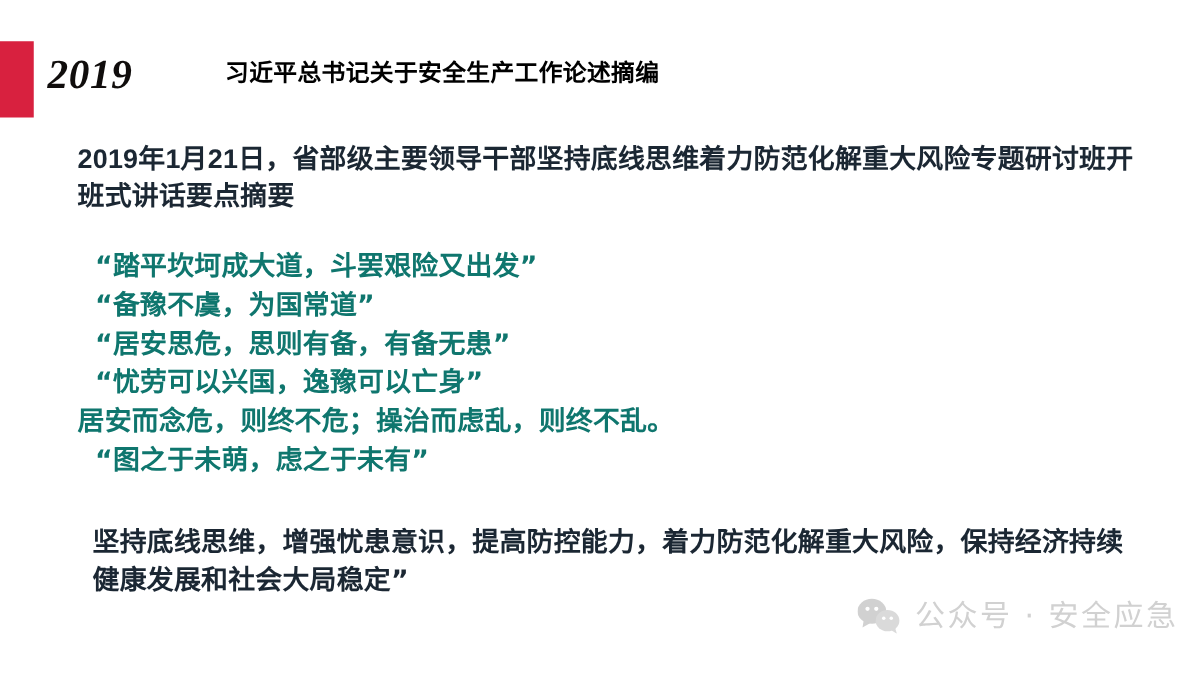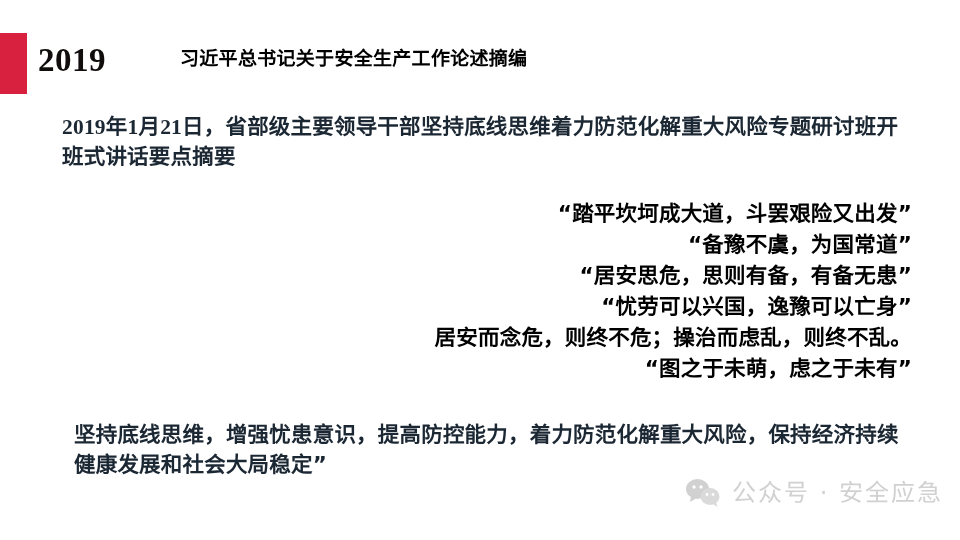--- a/index.html
+++ b/index.html
@@ -39,20 +39,21 @@
   .header-year {
     position: absolute;
     left: 38px;
     top: 4px;
     font-family: "Liberation Serif", "DejaVu Serif", serif;
     font-weight: bold;
     font-size: 33px;
     line-height: 46px;
     color: #100d0c;
     letter-spacing: 0.5px;
+    font-style: italic;
   }
   .header-title {
     position: absolute;
     left: 180px;
     top: 14px;
     font-family: Liberation Mono, monospace;
     font-weight: bold;
     font-size: 19px;
     line-height: 26px;
     color: #000000;
@@ -62,44 +63,43 @@
 
   
   .body-area {
     position: absolute;
     left: 62px;
     top: 112px;
     width: 850px;
   }
 
   .lead-paragraph {
-    font-family: Liberation Serif, serif;
+    font-family: Liberation Sans, sans-serif;
     font-weight: bold;
     font-size: 21.5px;
     line-height: 30px;
     color: #1b2733;
     letter-spacing: 0.2px;
     margin: 0;
   }
 
   .quote-block {
     margin: 0;
     padding: 0;
     list-style: none;
     margin-top: 26px;
   }
   .quote-line {
     font-family: "DejaVu Sans", "Liberation Sans", sans-serif;
     font-weight: bold;
     font-size: 21.5px;
     line-height: 31px;
-    color: #000000;
+    color: #0f766e;
     letter-spacing: 0.2px;
     white-space: nowrap;
-    text-align: right;
   }
   .quote-line.indented {
     padding-left: 14px;
   }
 
   .closing-paragraph {
     font-family: "DejaVu Sans", "Liberation Sans", sans-serif;
     font-weight: bold;
     font-size: 21.5px;
     line-height: 30px;

